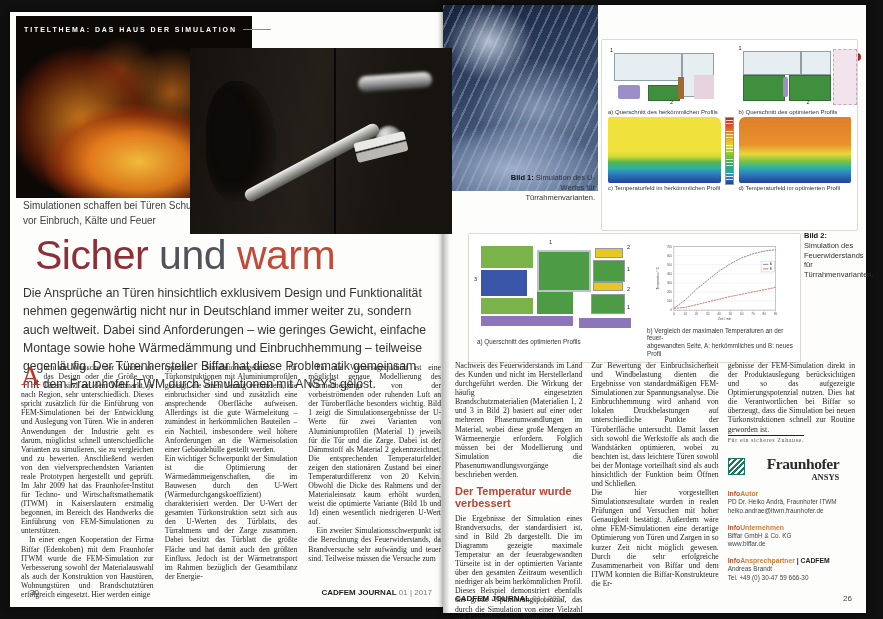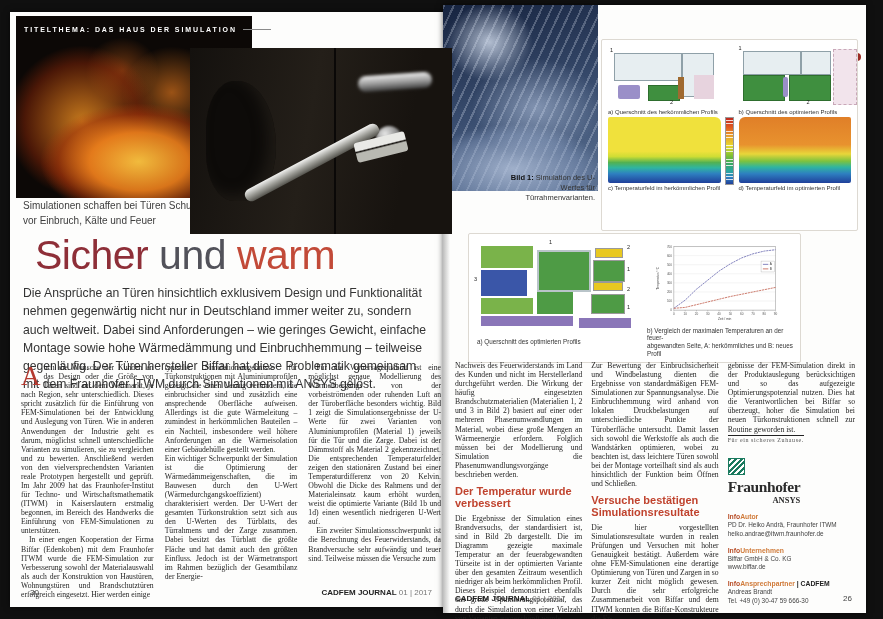--- a/index.html
+++ b/index.html
@@ -82,21 +82,21 @@
   .fig2a{position:relative;width:160px;height:88px;}
   .f2-rect{position:absolute;}
   .fig2a-cap{font-size:6.3px;color:#333;margin-top:8px;}
   .fig2b{flex:1;display:flex;flex-direction:column;align-items:center;}
   .fig2b-cap{font-size:6.3px;color:#333;line-height:1.25;margin-top:1px;}
   .fig2-caption{position:absolute;left:361px;top:226px;width:58px;font-size:7.5px;line-height:1.3;color:#333;}
   
   .biffar{font-size:27px;font-weight:bold;color:#151515;letter-spacing:-1px;line-height:1;margin-top:10px;}
   .biffar sup{font-size:8px;font-weight:normal;}
   .biffar-tag{font-size:6px;color:#555;letter-spacing:.6px;margin-top:1px;border-top:1px solid #222;display:inline-block;padding-top:1px;}
-  .fraunhofer{display:flex;align-items:flex-start;gap:4px;margin-top:12px;flex-direction:column;}
+  .fraunhofer{display:flex;align-items:flex-start;gap:22px;margin-top:12px;}
   .fh-glyph{width:15px;height:15px;margin-top:2px;background:
     repeating-linear-gradient(135deg,#1a7a5e 0 2px,#ffffff 2px 4px);border:1px solid #1a7a5e;}
   .fh-name{font-size:15.5px;font-weight:bold;color:#2c2c2c;letter-spacing:-.4px;line-height:1;}
   .fh-sub{font-size:8.5px;font-weight:bold;color:#2c2c2c;text-align:right;margin-top:1px;}
   .info-entry{margin-top:7px;font-family:"Liberation Sans",sans-serif;text-align:left;}
   .info-label{font-size:6.8px;font-weight:bold;color:#b9502a;}
   .info-title{font-size:6.8px;font-weight:bold;color:#d07b3a;}
   .info-suffix{font-size:6.8px;font-weight:bold;color:#222;}
   .info-line{font-size:6.4px;color:#444;line-height:1.35;}
 </style>
@@ -271,34 +271,36 @@
             <text x="127.5" y="25.8" font-size="3.4" fill="#333" font-family="Liberation Sans, sans-serif">A</text>
             <line x1="120" x2="126" y1="29.6" y2="29.6" stroke="#c87060" stroke-width="1"></line>
             <text x="127.5" y="30.8" font-size="3.4" fill="#333" font-family="Liberation Sans, sans-serif">B</text>
           </svg>
         <div class="fig2b-cap">
           <div>b) Vergleich der maximalen Temperaturen an der feuer-</div>
           <div>abgewandten Seite, A: herkömmliches und B: neues Profil</div>
         </div>
       </div>
     </div>
+    <div class="fig2-caption">
+      <b>Bild 2:</b><span> Simulation des Feuerwiderstands für Türrahmenvarianten.</span>
+    </div>
 
     <div class="cols" id="right-cols">
       <div class="col">
         <p>Nachweis des Feuerwiderstands im Land des Kunden und nicht im Herstellerland durchgeführt werden. Die Wirkung der häufig eingesetzten Brandschutzmaterialien (Materialien 1, 2 und 3 in Bild 2) basiert auf einer oder mehreren Phasenumwandlungen im Material, wobei diese große Mengen an Wärmeenergie erfordern. Folglich müssen bei der Modellierung und Simulation die Phasenumwandlungsvorgänge beschrieben werden.</p>
         <div class="red-heading">Der Temperatur wurde verbessert</div>
         <p>Die Ergebnisse der Simulation eines Brandversuchs, der standardisiert ist, sind in Bild 2b dargestellt. Die im Diagramm gezeigte maximale Temperatur an der feuerabgewandten Türseite ist in der optimierten Variante über den gesamten Zeitraum wesentlich niedriger als beim herkömmlichen Profil. Dieses Beispiel demonstriert ebenfalls das große Optimierungspotenzial, das durch die Simulation von einer Vielzahl von Varianten ausgeschöpft wurde.</p>
       </div>
       <div class="col">
         <p>Zur Bewertung der Einbruchsicherheit und Windbelastung dienten die Ergebnisse von standardmäßigen FEM-Simulationen zur Spannungsanalyse. Die Einbruchhemmung wird anhand von lokalen Druckbelastungen auf unterschiedliche Punkte der Türoberfläche untersucht. Damit lassen sich sowohl die Werkstoffe als auch die Wandstärken optimieren, wobei zu beachten ist, dass leichtere Türen sowohl bei der Montage vorteilhaft sind als auch hinsichtlich der Funktion beim Öffnen und Schließen.</p>
-        <div class="red-heading">Versuche bestätigen Simulationsresultate</div>
         <p>Die hier vorgestellten Simulationsresultate wurden in realen Prüfungen und Versuchen mit hoher Genauigkeit bestätigt. Außerdem wäre ohne FEM-Simulationen eine derartige Optimierung von Türen und Zargen in so kurzer Zeit nicht möglich gewesen. Durch die sehr erfolgreiche Zusammenarbeit von Biffar und dem ITWM konnten die Biffar-Konstrukteure die Er-</p>
       </div>
       <div class="col">
-        <p>gebnisse der FEM-Simulation direkt in der Produktauslegung berücksichtigen und so das aufgezeigte Optimierungspotenzial nutzen. Dies hat die Verantwortlichen bei Biffar so überzeugt, hoher die Simulation bei neuen Türkonstruktionen schnell zur Routine geworden ist.</p>
+        <p>gebnisse der FEM-Simulation direkt in der Produktauslegung berücksichtigen und so das aufgezeigte Optimierungspotenzial nutzen. Dies hat die Verantwortlichen bei Biffar so überzeugt, dass die Simulation bei neuen Türkonstruktionen schnell zur Routine geworden ist.</p>
         <div class="biffar-tag">Für ein sicheres Zuhause.</div>
         <div class="fraunhofer">
           <div class="fh-glyph"></div>
           <div>
             <div class="fh-name">Fraunhofer</div>
             <div class="fh-sub">ANSYS</div>
           </div>
         </div>
         <div class="info-entry">
           <div><span class="info-label">Info</span><span class="info-title">Autor</span></div>

